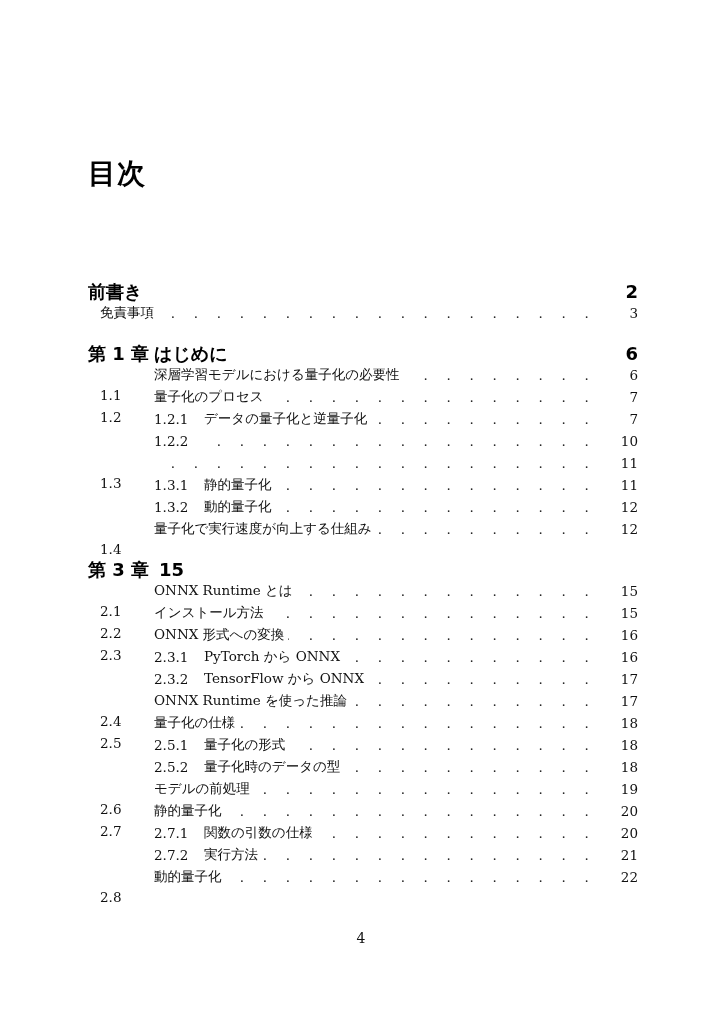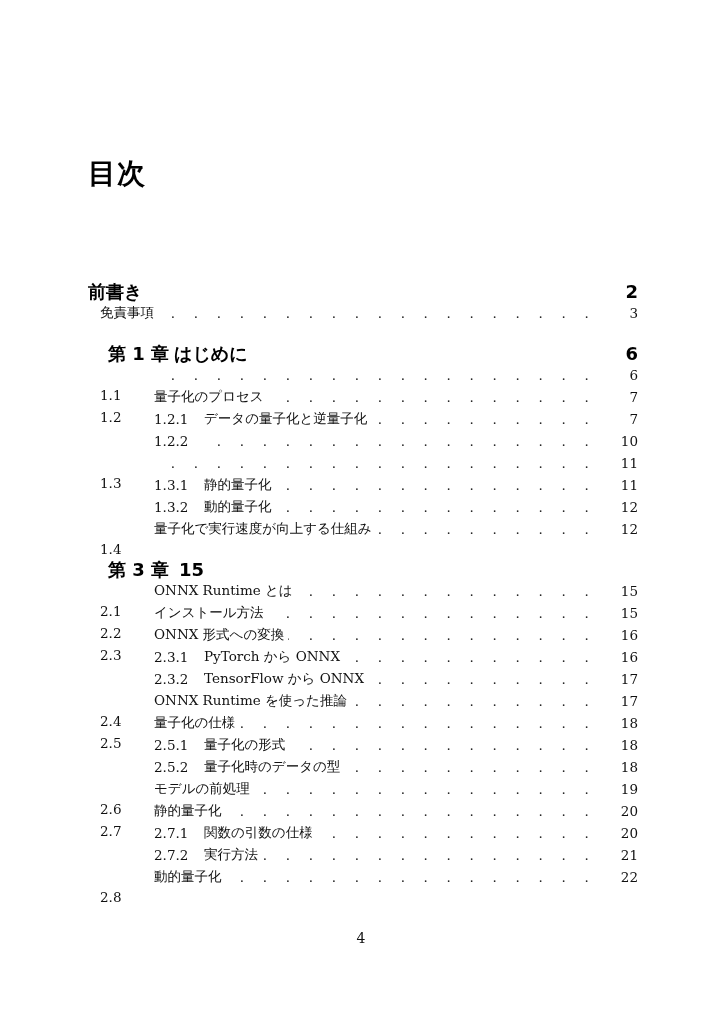--- a/index.html
+++ b/index.html
@@ -1,20 +1,20 @@
 <!DOCTYPE html>
 <html><head>
 <meta charset="utf-8">
 <style>
   html, body { margin: 0; padding: 0; background: #ffffff; }
   body { width: 722px; height: 1024px; position: relative; overflow: hidden; color: #111; font-family: "DejaVu Serif", "Liberation Serif", serif; }
   .title { position: absolute; left: 88px; top: 155px; font-family: "DejaVu Sans", sans-serif; font-weight: bold; font-size: 28px; letter-spacing: 1px; color: #000; }
   .toc { position: absolute; left: 88px; top: 280px; width: 550px; }
   .chap { display: flex; align-items: baseline; height: 22px; font-family: "DejaVu Sans", sans-serif; font-weight: bold; font-size: 18px; color: #000; }
-  .chap .num { width: 66px; margin-left: 20px; }
+  .chap .num { width: 66px; }
   .chap .label { flex: 1; }
   .chap .page { width: 30px; text-align: right; }
   .chap-gap { height: 18px; }
   .row { display: flex; align-items: center; height: 22px; font-size: 13.5px; }
   .row .num { display: inline-block; }
   .sec .num { width: 66px; padding-left: 12px; box-sizing: border-box; margin-top: 40px; }
   .sub .num { width: 50px; margin-left: 66px; }
   .pre .num { width: 12px; }
   .row .label { white-space: nowrap; padding-right: 4px; }
   .row .dots { flex: 1; overflow: hidden; white-space: nowrap; color: #222; letter-spacing: 7.2px; text-align: right; direction: rtl; padding-right: 12px; }
@@ -39,20 +39,21 @@
   </div>
   <div id="chapters">
       <div class="chap-gap"></div>
       <div class="chap">
         <span class="num">第 1 章</span>
         <span class="label">はじめに</span>
         <span class="page">6</span>
       </div>
       <div class="row sec">
         <span class="num">1.1</span>
+        <span class="label">深層学習モデルにおける量子化の必要性</span>
         <span class="dots">. . . . . . . . . . . . . . . . . . . . . . . . . . . . . . . . . . . . . . . . . . . . . . . . . . . . . . . . . . . . </span>
         <span class="page">6</span>
       </div>
       <div class="row sec">
         <span class="num">1.2</span>
         <span class="label">量子化のプロセス</span>
         <span class="dots">. . . . . . . . . . . . . . . . . . . . . . . . . . . . . . . . . . . . . . . . . . . . . . . . . . . . . . . . . . . . </span>
         <span class="page">7</span>
       </div>
       <div class="row sub">

